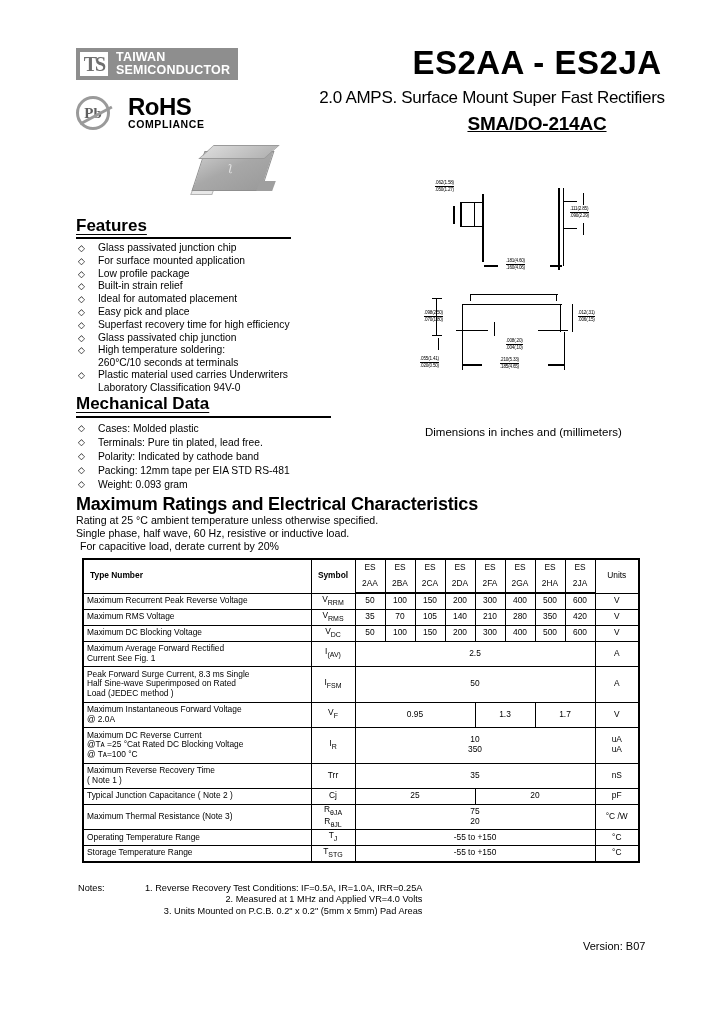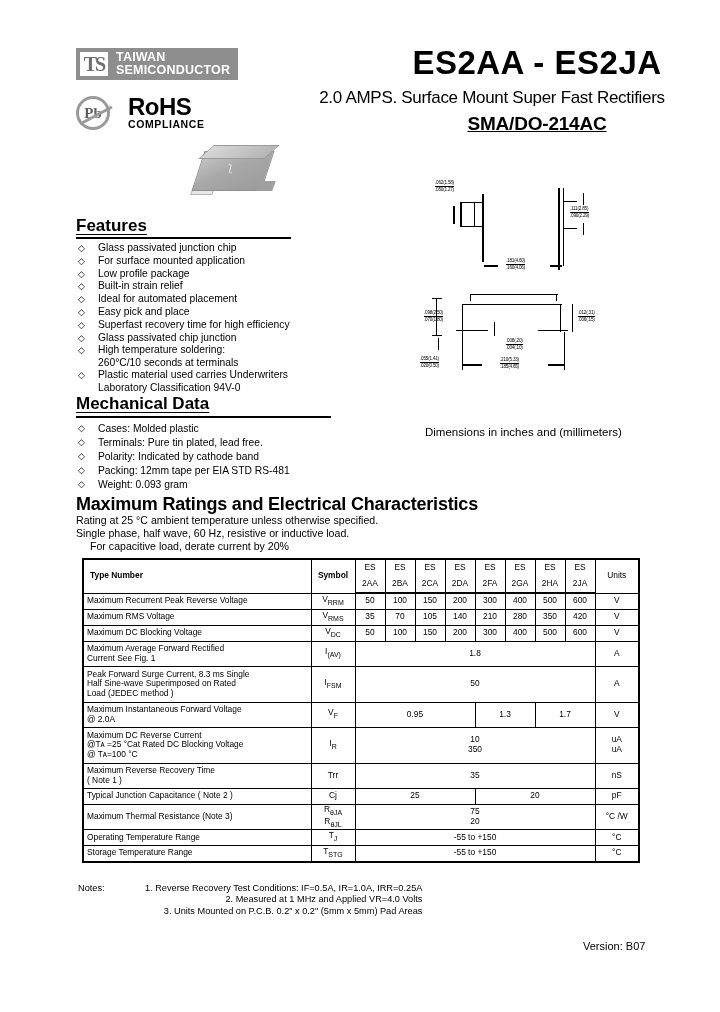--- a/index.html
+++ b/index.html
@@ -291,21 +291,21 @@
       <u class="top">.210(5.33)</u>
       <u class="bot" style="border-top:0.7px solid #000;">.185(4.65)</u>
     </div>
   </div>
 
   <div class="caption" style="left:425px; top:426px;">Dimensions in inches and (millimeters)</div>
 
   <div class="bigtitle" style="left:76px; top:494px;">Maximum Ratings and Electrical Characteristics</div>
   <div class="ratstxt ratetxt" style="left:76px; top:514px;">Rating at 25 °C ambient temperature unless otherwise specified.</div>
   <div class="ratetxt" style="left:76px; top:527px;">Single phase, half wave, 60 Hz, resistive or inductive load.</div>
-  <div class="ratetxt" style="left:90px; top:540px;">For capacitive load, derate current by 20%</div>
+  <div class="ratetxt" style="left:80px; top:540px;">For capacitive load, derate current by 20%</div>
 
   <table class="spec">
     <colgroup>
       <col style="width:228px">
       <col style="width:44px">
         <col style="width:30px">
         <col style="width:30px">
         <col style="width:30px">
       <col style="width:30px">
         <col style="width:30px">
@@ -376,21 +376,21 @@
           <td class="val">500</td>
           <td class="val">600</td>
           <td class="units thick-r">V</td>
         </tr>
         <tr>
           <td class="desc thick-l" style="height: 25px;">
             <div>Maximum Average Forward Rectified</div>
             <div>Current See Fig. 1</div>
           </td>
           <td class="symcell">I<sub>(AV)</sub></td>
-          <td class="valbig" colspan="8">1.8</td>
+          <td class="valbig" colspan="8">2.5</td>
           <td class="units thick-r">A</td>
         </tr>
         <tr>
           <td class="desc thick-l" style="height: 36px;">
             <div>Peak Forward Surge Current, 8.3 ms Single</div>
             <div>Half Sine-wave Superimposed on Rated</div>
             <div>Load (JEDEC method )</div>
           </td>
           <td class="symcell">I<sub>FSM</sub></td>
           <td class="valbig" colspan="8">50</td>

